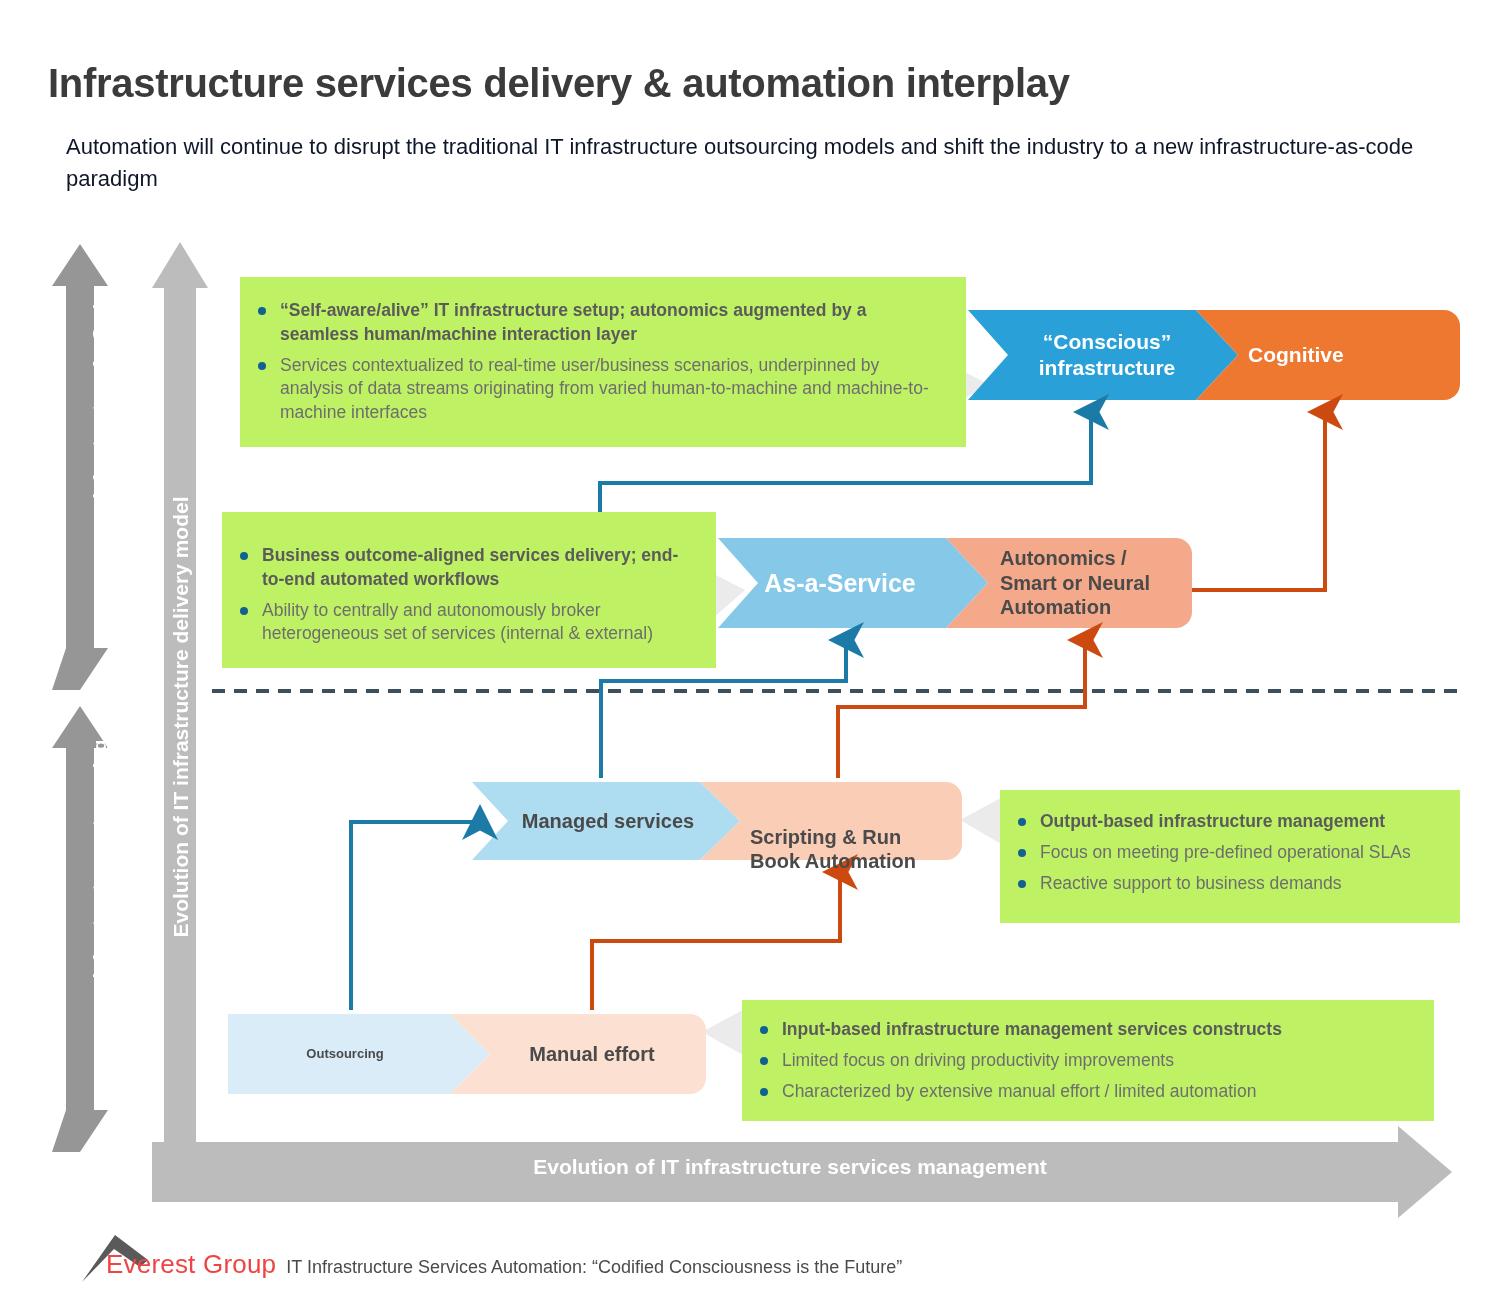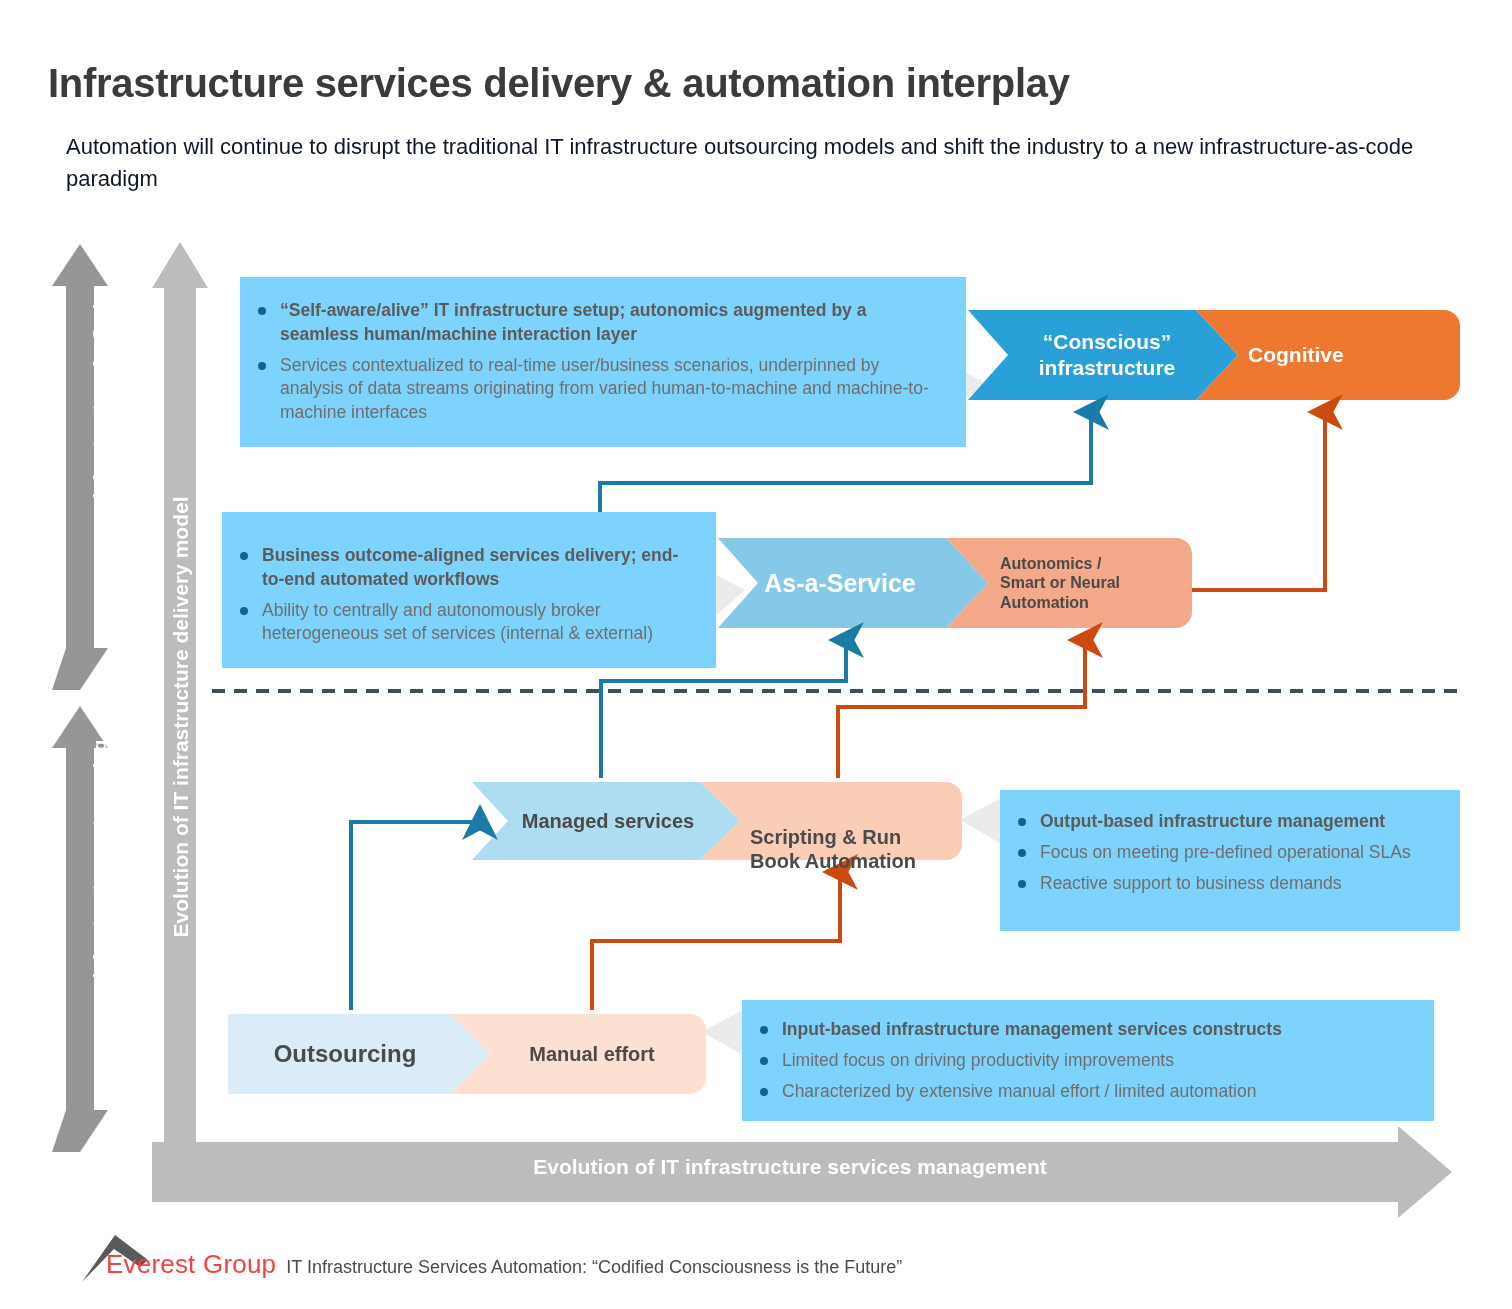--- a/index.html
+++ b/index.html
@@ -16,21 +16,21 @@
   
   .vlabel{position:absolute;color:#ffffff;font-weight:bold;white-space:nowrap;
           transform-origin:50% 50%;}
   .vlabel span{display:block;}
 
   
   .bl{position:absolute;display:flex;align-items:center;justify-content:center;
       text-align:center;font-weight:bold;line-height:1.22;pointer-events:none;}
 
   
-  .callout{position:absolute;background:#7dd3fc;}
+  .callout{position:absolute;background:#bef264;}
   .callout ul{list-style:none;margin:0;padding:0;}
   .callout li{position:relative;padding-left:26px;color:#6e6e6e;font-size:17.5px;line-height:1.36;margin-bottom:7px;}
   .callout li:last-child{margin-bottom:0;}
   .callout li .bullet{position:absolute;left:4px;top:8px;width:8px;height:8px;border-radius:50%;background:#14618f;}
   .callout li.strong{color:#5b5b5b;font-weight:bold;}
 
   
   .haxis-label{position:absolute;left:200px;top:1155px;width:1180px;text-align:center;
                color:#ffffff;font-size:21px;font-weight:bold;}
 
@@ -131,29 +131,29 @@
 
   <div class="vlabel" style="left:-139px;top:705px;width:640px;text-align:center;font-size:21px;transform:rotate(-90deg);">
     <span>Evolution of IT infrastructure delivery model</span>
   </div>
 
   <div class="bl" style="left:1230px;top:310px;width:180px;height:90px;font-size:21px;color:#ffffff;justify-content:flex-start;padding-left:18px;white-space:pre-line;">Cognitive</div>
   <div class="bl" style="left:1008px;top:310px;width:198px;height:90px;font-size:21px;color:#ffffff;white-space:pre-line;">“Conscious”
 infrastructure</div>
 
   <div class="bl" style="left:740px;top:538px;width:200px;height:90px;font-size:25px;color:#ffffff;white-space:pre-line;">As-a-Service</div>
-  <div class="bl" style="left:994px;top:538px;width:200px;height:90px;font-size:16px;color:#4a4a4a;justify-content:flex-start;text-align:left;padding-left:6px;white-space:pre-line;">Autonomics /
+  <div class="bl" style="left:994px;top:538px;width:200px;height:90px;font-size:20px;color:#4a4a4a;justify-content:flex-start;text-align:left;padding-left:6px;white-space:pre-line;">Autonomics /
 Smart or Neural
 Automation</div>
 
   <div class="bl" style="left:508px;top:782px;width:200px;height:78px;font-size:20px;color:#4a4a4a;white-space:pre-line;">Managed services</div>
   <div class="bl" style="left:746px;top:782px;width:210px;height:78px;font-size:20px;color:#4a4a4a;justify-content:flex-start;text-align:left;padding-left:4px;white-space:pre-line;margin-top:28px;">Scripting &amp; Run
 Book Automation</div>
 
-  <div class="bl" style="left:240px;top:1014px;width:210px;height:80px;font-size:24px;color:#4a4a4a;white-space:pre-line;">Outsourcing</div>
+  <div class="bl" style="left:240px;top:1014px;width:210px;height:80px;font-size:13px;color:#4a4a4a;white-space:pre-line;">Outsourcing</div>
   <div class="bl" style="left:492px;top:1014px;width:200px;height:80px;font-size:20px;color:#4a4a4a;white-space:pre-line;">Manual effort</div>
 
   <div class="callout" style="left:240px;top:277px;width:688px;padding:22px 24px 22px 14px;">
     <ul>
       <li class="strong">
         <span class="bullet"></span>
         <span>“Self-aware/alive” IT infrastructure setup; autonomics  augmented by a seamless human/machine interaction layer</span>
       </li>
       <li>
         <span class="bullet"></span>
@@ -168,21 +168,21 @@
         <span class="bullet"></span>
         <span>Business outcome-aligned services delivery; end-to-end automated workflows</span>
       </li>
       <li>
         <span class="bullet"></span>
         <span>Ability to centrally and autonomously broker heterogeneous set of services (internal &amp; external)</span>
       </li>
     </ul>
   </div>
 
-  <div class="callout" style="left:1000px;top:790px;width:454px;padding:20px 18px 36px 14px;">
+  <div class="callout" style="left:1000px;top:790px;width:454px;padding:20px 18px 28px 14px;">
     <ul>
       <li class="strong">
         <span class="bullet"></span>
         <span>Output-based infrastructure management</span>
       </li>
       <li>
         <span class="bullet"></span>
         <span>Focus on meeting pre-defined operational SLAs</span>
       </li>
       <li>

